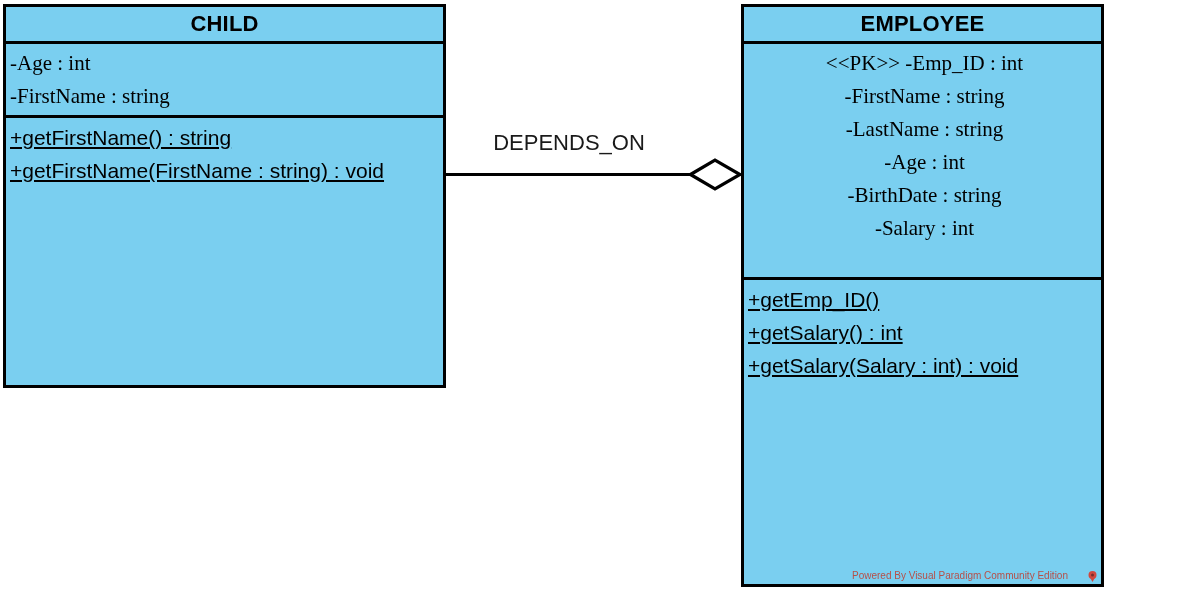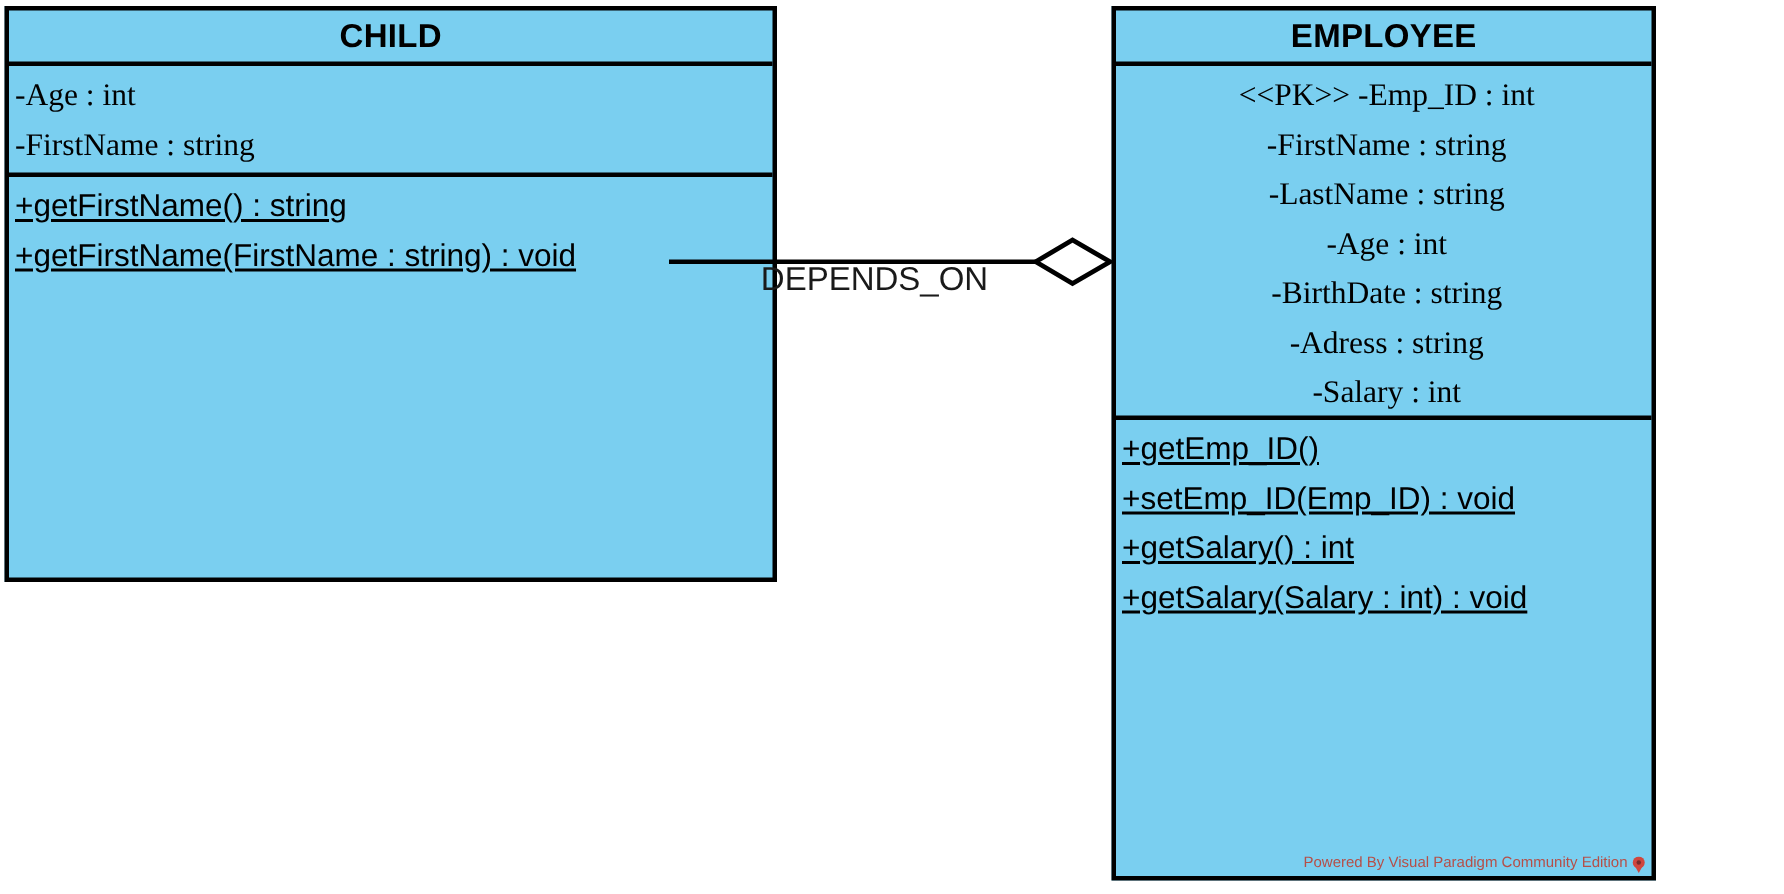--- a/index.html
+++ b/index.html
@@ -80,80 +80,78 @@
   }
   .rel-diamond {
     position: absolute;
   }
 
   
   .watermark {
     position: absolute;
     display: flex;
     align-items: center;
-    gap: 3px;
+    gap: 20px;
     font-size: 10px;
     line-height: 12px;
     color: #C0392B;
     opacity: 0.85;
     white-space: nowrap;
     pointer-events: none;
   }
   .watermark-dot {
     width: 9px;
     height: 11px;
     flex: 0 0 auto;
   }
 </style>
 </head>
 <body>
 
 <div id="canvas">
 
-  <div class="uml-class" id="class-child" style="left:3px; top:4px; width:515px; height:384px;">
+  <div class="uml-class" id="class-child" style="left:3px; top:4px; width:443px; height:384px;">
     <div class="uml-title">CHILD</div>
     <div class="uml-compartment attributes" style="height:74px;">
       <span class="uml-member">-Age : int</span>
       <span class="uml-member">-FirstName : string</span>
     </div>
     <div class="uml-compartment methods">
       <span class="uml-member">+getFirstName() : string</span>
       <span class="uml-member">+getFirstName(FirstName : string) : void</span>
     </div>
   </div>
 
   <div class="uml-class" id="class-employee" style="left:741px; top:4px; width:363px; height:583px;">
     <div class="uml-title">EMPLOYEE</div>
     <div class="uml-compartment attributes" style="height:236px;text-align:center;">
       <span class="uml-member">&lt;&lt;PK&gt;&gt; -Emp_ID : int</span>
       <span class="uml-member">-FirstName : string</span>
       <span class="uml-member">-LastName : string</span>
       <span class="uml-member">-Age : int</span>
       <span class="uml-member">-BirthDate : string</span>
-      <span class="uml-member">-Adress : string</span>
       <span class="uml-member">-Salary : int</span>
     </div>
     <div class="uml-compartment methods">
       <span class="uml-member">+getEmp_ID()</span>
-      <span class="uml-member">+setEmp_ID(Emp_ID) : void</span>
       <span class="uml-member">+getSalary() : int</span>
       <span class="uml-member">+getSalary(Salary : int) : void</span>
 
       <div class="watermark" style="right:4px; bottom:2px;">
         <span>Powered By Visual Paradigm Community Edition</span>
         <svg class="watermark-dot" viewBox="0 0 9 11">
           <ellipse cx="4.5" cy="4" rx="4" ry="4" fill="#E03020"></ellipse>
           <path d="M4.5 11 L1.4 5.5 L7.6 5.5 Z" fill="#E03020"></path>
           <ellipse cx="4.5" cy="4" rx="1.5" ry="1.5" fill="#7a1008"></ellipse>
         </svg>
       </div>
     </div>
   </div>
 
   <div class="rel-line" style="left:446px; top:173px; width:246px;"></div>
 
   <svg class="rel-diamond" style="left:688px; top:157px; width:56px; height:35px;" viewBox="0 0 56 35">
     <polygon points="2.5,17.5 27,3 52,17.5 27,32" fill="#ffffff" stroke="#000000" stroke-width="3.2" stroke-linejoin="miter"></polygon>
   </svg>
 
-  <div class="rel-label" style="left:460px; top:130px; width:246px;margin-top:43px;">DEPENDS_ON</div>
+  <div class="rel-label" style="left:446px; top:130px; width:246px;">DEPENDS_ON</div>
 
 </div>
 
 </body></html>

